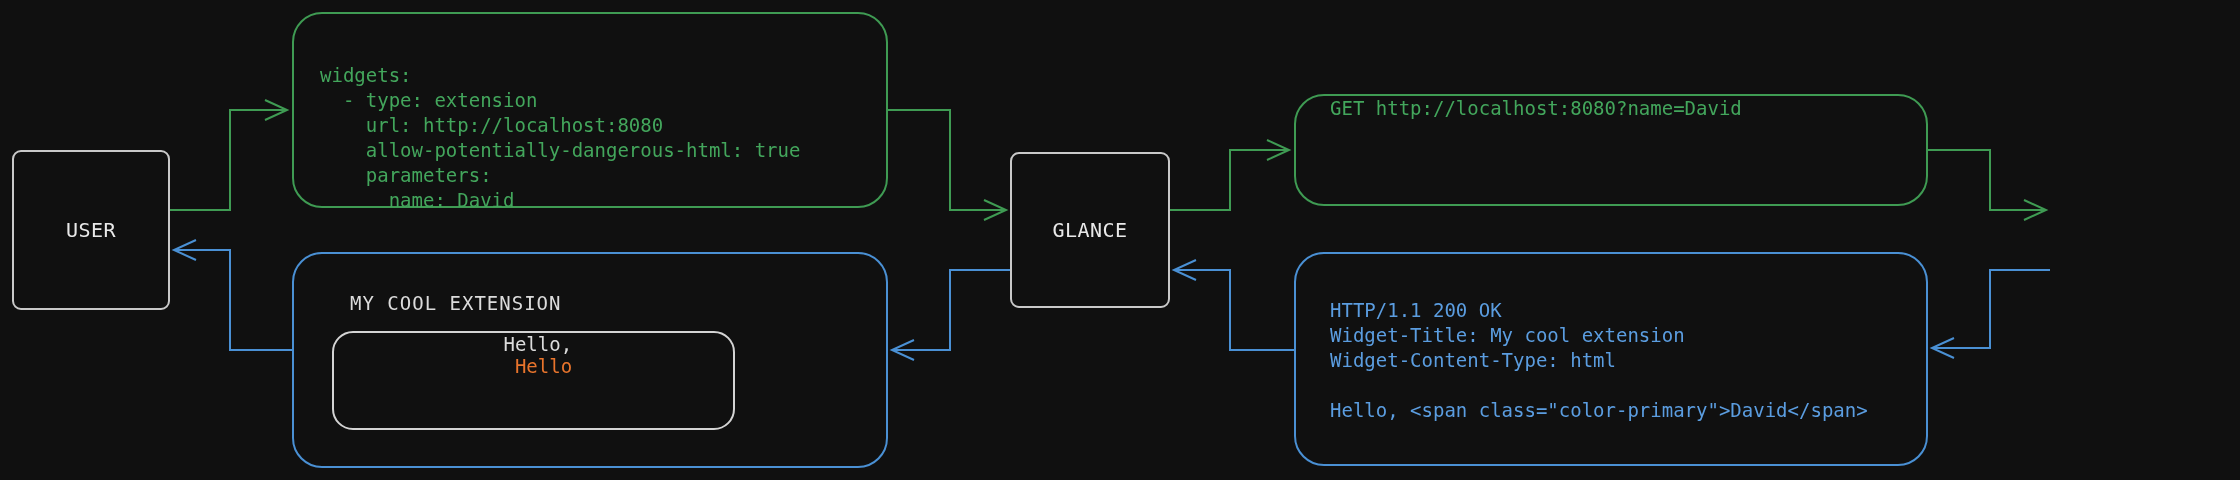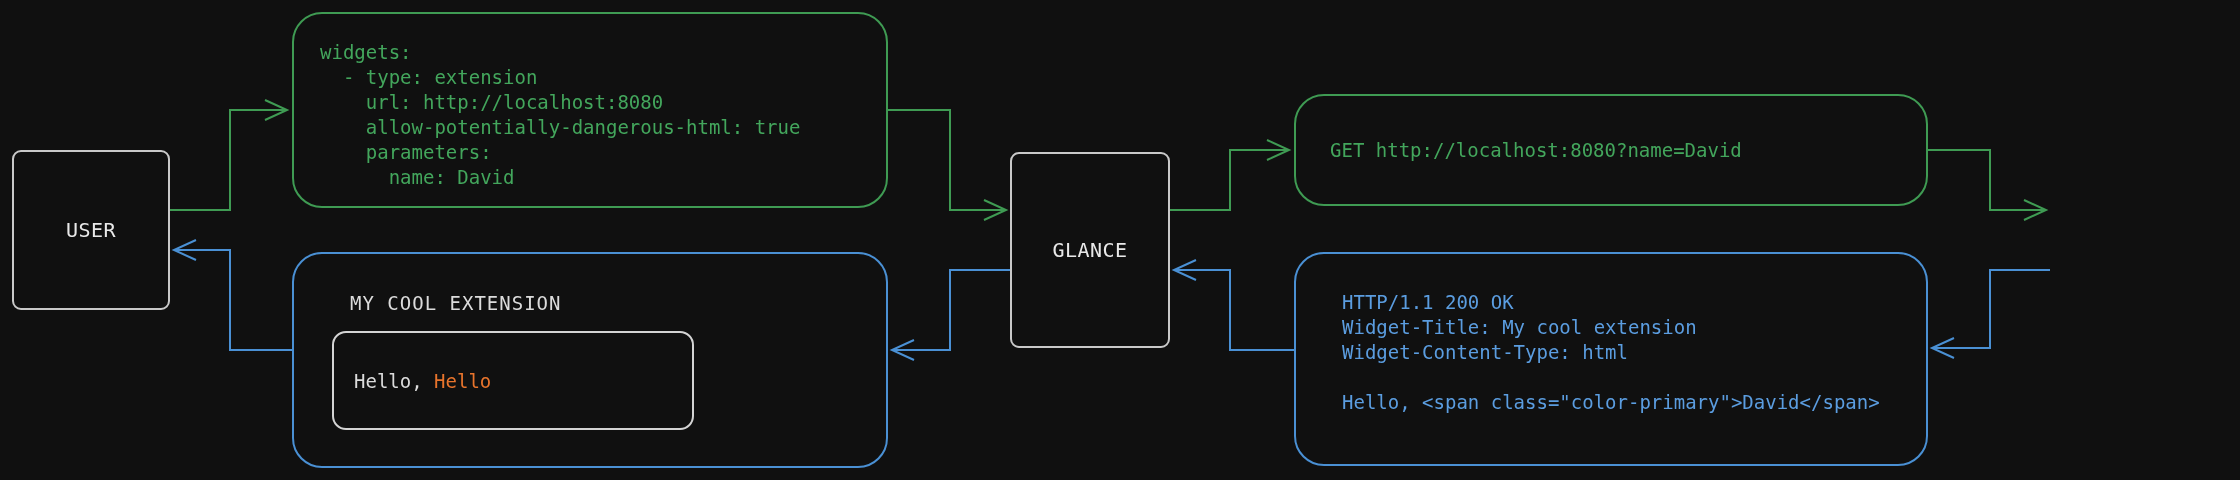--- a/index.html
+++ b/index.html
@@ -41,65 +41,66 @@
     border: 2px solid var(--node-border);
     border-radius: 9px;
     display: flex;
     align-items: center;
     justify-content: center;
     color: var(--node-text);
     font-size: 20px;
     letter-spacing: 0.5px;
   }
   .node-user      { left: 12px;   top: 150px; width: 158px; height: 160px; }
-  .node-glance    { left: 1010px; top: 152px; width: 160px; height: 196px; }
+  .node-glance    { left: 1010px; top: 152px; width: 160px; height: 156px; }
   .node-extension { left: 2050px; top: 149px; width: 180px; height: 161px; }
 
   .codebox {
     position: absolute;
     border-radius: 30px;
     background: transparent;
   }
   .codebox.green-box { border: 2px solid var(--green); }
-  .codebox.blue-box  { border: 2px solid var(--blue); padding-left: 12px; }
+  .codebox.blue-box  { border: 2px solid var(--blue); }
 
   .box-config   { left: 292px;  top: 12px;  width: 596px; height: 196px; }
   .box-request  { left: 1294px; top: 94px;  width: 634px; height: 112px;
-                  display: flex; align-items: center; }
+                  display: flex; align-items: flex-start; }
   .box-response { left: 1294px; top: 252px; width: 634px; height: 214px; }
   .box-widget   { left: 292px;  top: 252px; width: 596px; height: 216px; }
 
   pre.code {
     margin: 0;
     font-family: "DejaVu Sans Mono", "Liberation Mono", monospace;
     font-size: 19px;
     line-height: 25px;
     white-space: pre;
   }
-  .box-config pre.code   { padding: 26px 0 0 26px; color: var(--green-text); }
+  .box-config pre.code   { padding: 26px 0 0 26px; color: var(--green-text); margin-top: 23px; }
   .box-request pre.code  { padding: 0 0 0 34px;   color: var(--green-text); }
-  .box-response pre.code { padding: 36px 0 0 34px; color: var(--blue-text); }
+  .box-response pre.code { padding: 36px 0 0 34px; color: var(--blue-text); margin-top: 8px; }
 
   .widget-title {
     position: absolute;
     left: 56px; top: 38px;
     color: var(--light-text);
     font-size: 19px;
     letter-spacing: 1px;
   }
   .widget-inner {
     position: absolute;
     left: 38px; top: 77px;
-    width: 362px; height: 99px;
+    width: 403px; height: 99px;
     border: 2px solid var(--inner-border);
-    border-radius: 14px;
+    border-radius: 21px;
     display: flex;
     align-items: center;
     padding-left: 20px;
     font-size: 19px;
+    flex-direction: column;
   }
   .greeting-prefix { color: var(--light-text); white-space: pre; }
   .greeting-name   { color: var(--orange); white-space: pre; }
 </style>
 </head>
 <body>
 
 <div class="stage">
 
   <svg class="wires" viewBox="0 0 2240 480" aria-hidden="true">

